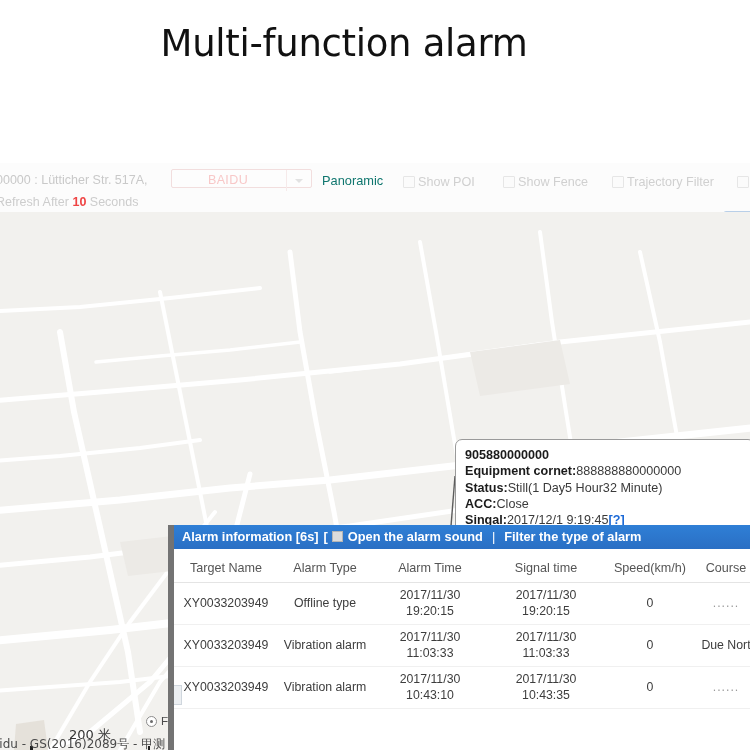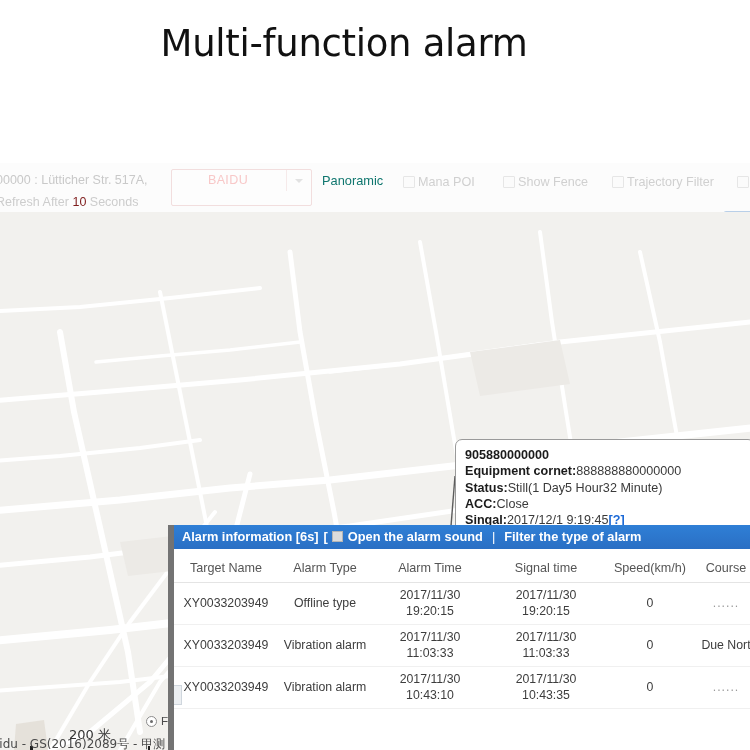--- a/index.html
+++ b/index.html
@@ -25,21 +25,21 @@
   
   #app{position:absolute;left:0;top:163px;width:750px;height:587px;overflow:hidden;background:#f6f6f6;}
 
   
   #toolbar{position:absolute;left:0;top:0;width:750px;height:49px;background:#fcfcfc;opacity:1;}
   #tb-row1{position:absolute;left:0;top:6px;height:24px;width:750px;}
   .tb-addr{
     position:absolute;left:-4px;top:4px;font-size:12.5px;color:#c9c9c9;white-space:nowrap;
   }
   .map-select{
-    position:absolute;left:171px;top:0px;width:141px;height:37px;
+    position:absolute;left:171px;top:0px;width:141px;height:19px;
     border:1px solid #f2dede;background:#fdfdfd;border-radius:2px;box-sizing:border-box;
   }
   .map-select .msel-label{
     position:absolute;left:0;top:3px;width:112px;text-align:center;
     font-size:12.5px;color:#f8c8c8;letter-spacing:.4px;
   }
   .map-select .msel-arrow{
     position:absolute;right:0;top:0;width:24px;height:21px;border-left:1px solid #f6eaea;
   }
   .map-select .msel-arrow:after{
@@ -51,21 +51,21 @@
   }
   .tb-chk{position:absolute;top:3px;height:18px;white-space:nowrap;}
   .tb-chk .bx{
     display:inline-block;width:12px;height:12px;border:1px solid #e6e6e6;background:#fbfbfb;
     vertical-align:-2px;margin-right:3px;box-sizing:border-box;border-radius:1px;
   }
   .tb-chk .lb{font-size:12.6px;color:#d0d0d0;}
 
   #tb-row2{position:absolute;left:0;top:32px;height:20px;width:750px;}
   .refresh-txt{position:absolute;left:-4px;top:0;font-size:12.5px;color:#cdcdcd;white-space:nowrap;}
-  .refresh-txt .num{color:#7f1d1d;}
+  .refresh-txt .num{color:#ef4444;font-weight:bold;}
 
   
   .edge-btn{
     position:absolute;border:1px solid #b9cfe8;background:#fdfdfd;border-radius:3px;
     font-size:12.5px;color:#9fb6cd;box-sizing:border-box;padding:3px 6px;white-space:nowrap;overflow:hidden;
   }
   #btn-open{left:723px;top:48px;width:40px;height:22px;}
   #btn-ref{left:733px;top:80px;width:34px;height:22px;}
 
   
@@ -173,21 +173,21 @@
       <div class="tb-addr">00000 : Lütticher Str. 517A,</div>
 
       <div class="map-select">
         <div class="msel-label">BAIDU</div>
         <div class="msel-arrow"></div>
       </div>
 
       <div class="tb-link">Panoramic</div>
 
       <div class="tb-chk" style="left:403px">
-        <span class="bx"></span><span class="lb">Mana POI</span>
+        <span class="bx"></span><span class="lb">Show POI</span>
       </div>
       <div class="tb-chk" style="left:503px">
         <span class="bx"></span><span class="lb">Show Fence</span>
       </div>
       <div class="tb-chk" style="left:612px">
         <span class="bx"></span><span class="lb">Trajectory Filter</span>
       </div>
       <div class="tb-chk" style="left:737px">
         <span class="bx"></span>
       </div>

